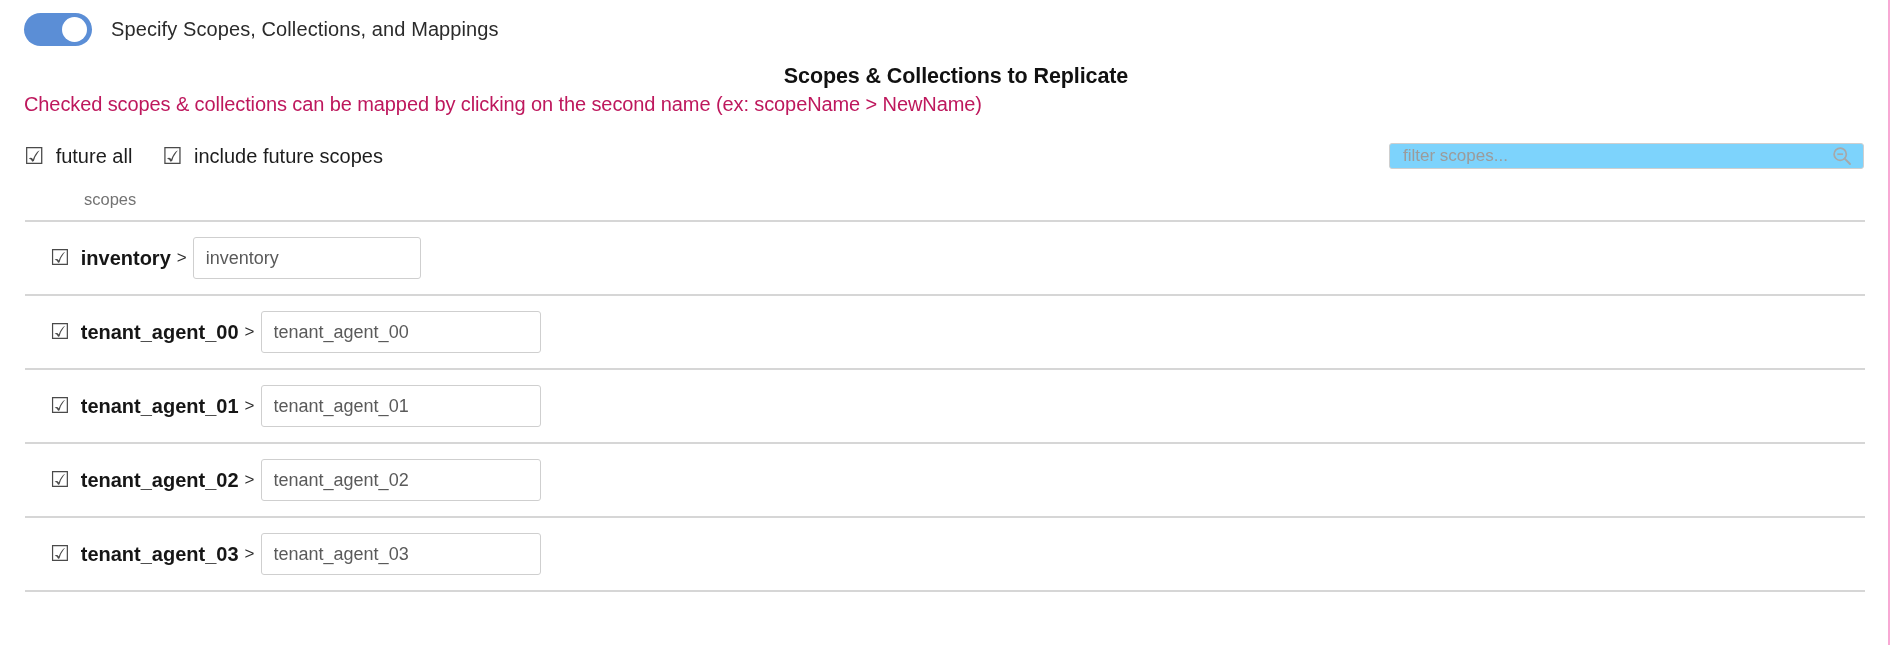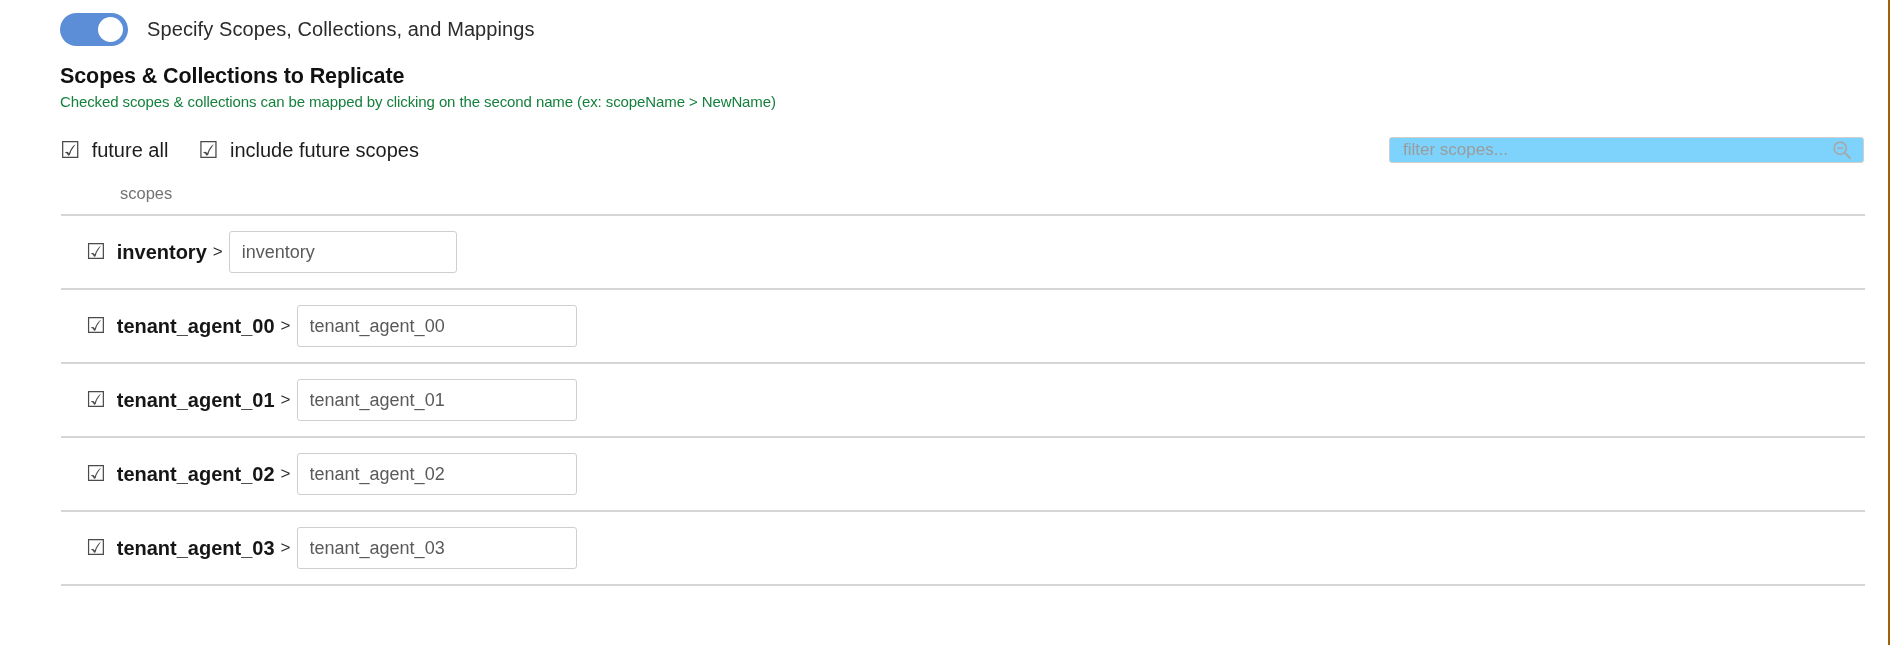--- a/index.html
+++ b/index.html
@@ -15,22 +15,21 @@
     color: #1a1a1a;
     overflow: hidden;
     position: relative;
   }
 
   .page {
     position: relative;
     width: 1890px;
     height: 645px;
     background: #ffffff;
-    border-right: 2px solid #a16207;
-    padding-left: 36px;
+    border-right: 2px solid #f9a8d4;
   }
 
   
   .toggle-row {
     display: flex;
     align-items: center;
     padding: 8px 0 0 24px;
     height: 50px;
   }
   .toggle {
@@ -62,25 +61,26 @@
   .heading {
     padding-left: 24px;
     margin-top: 14px;
   }
   .heading h2 {
     margin: 0;
     font-size: 21.5px;
     font-weight: bold;
     color: #111111;
     letter-spacing: -.1px;
+    text-align: center;
   }
   .heading p {
     margin: 4px 0 0 0;
-    font-size: 15px;
-    color: #15803d;
+    font-size: 20px;
+    color: #be185d;
     letter-spacing: -.1px;
   }
 
   
   .controls {
     margin-top: 20px;
     padding-left: 24px;
     padding-right: 24px;
     display: flex;
     align-items: center;

